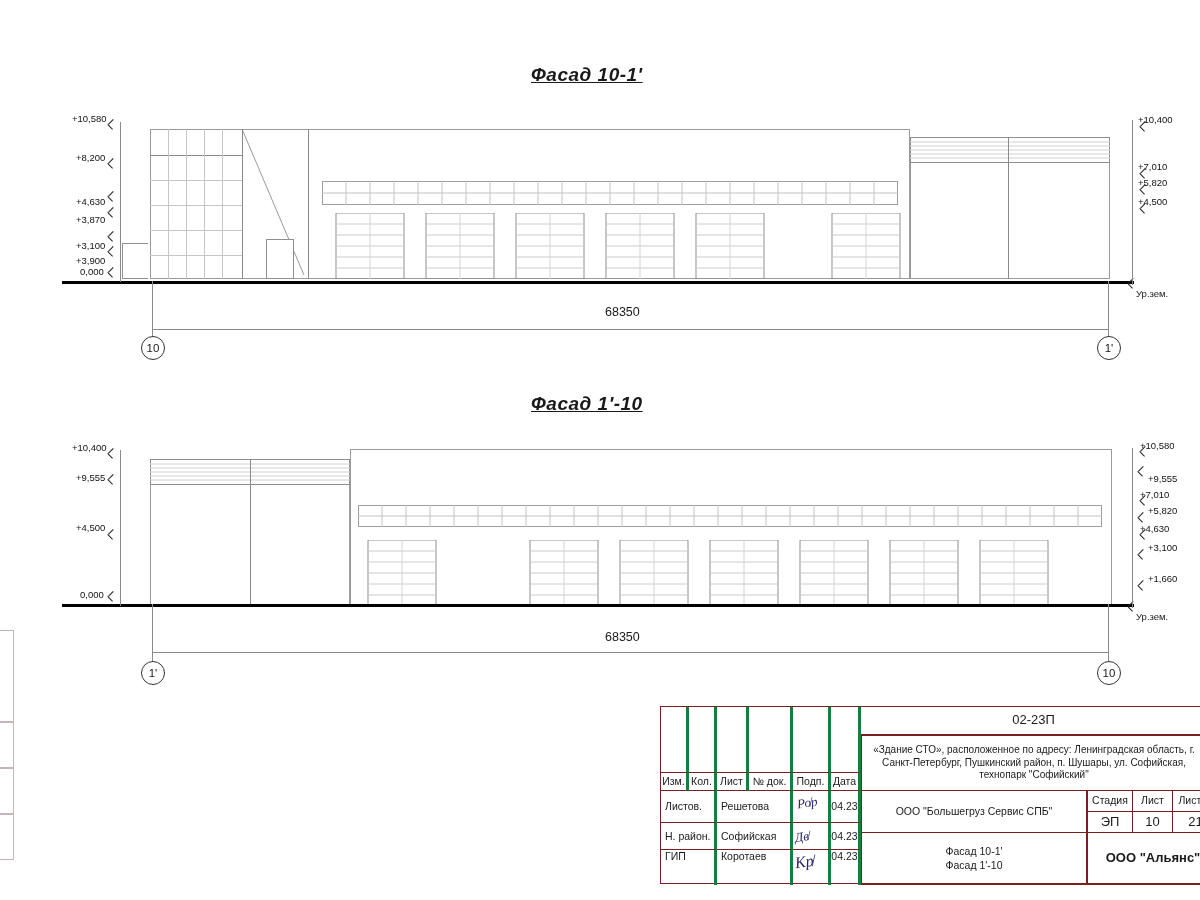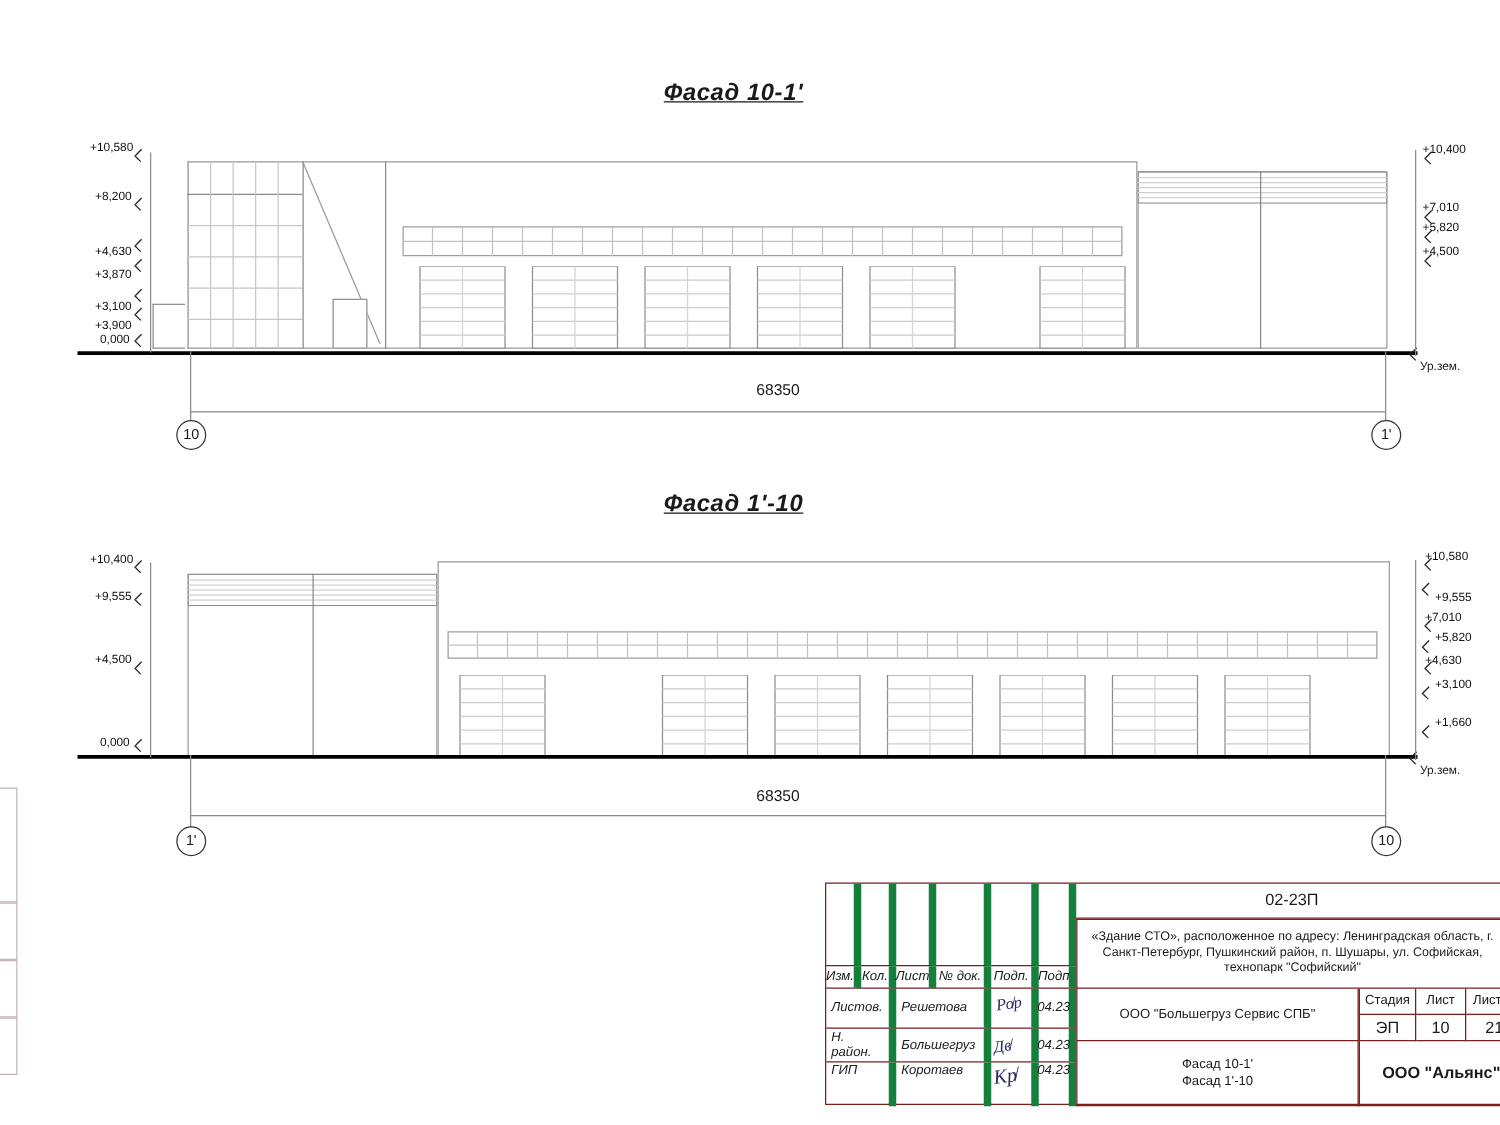--- a/index.html
+++ b/index.html
@@ -38,22 +38,22 @@
 
   
   .shell{position:absolute;border:1px solid #9a9a9a;box-sizing:border-box;background:#fff;}
   .facade-band{position:absolute;border:1px solid #9e9e9e;box-sizing:border-box;background:#fff;}
   .door{position:absolute;border:1px solid #8f8f8f;box-sizing:border-box;background:#fff;}
   .mullion{position:absolute;width:1px;background:#c6c6c6;}
   .mullion-h{position:absolute;height:1px;background:#c6c6c6;}
 
   
   .stamp{position:absolute;border:1px solid #7a1f1f;box-sizing:border-box;}
-  .stamp .cell{position:absolute;box-sizing:border-box;border-right:6px solid #15803d;border-bottom:1px solid #7a1f1f;
-    font-size:10.5px;display:flex;align-items:center;justify-content:center;text-align:left;padding:0 2px;line-height:1.15;font-style:italic;}
+  .stamp .cell{position:absolute;box-sizing:border-box;border-right:3px solid #15803d;border-bottom:1px solid #7a1f1f;
+    font-size:10.5px;display:flex;align-items:center;justify-content:center;text-align:left;padding:0 2px;line-height:1.15;}
   .stamp .cell.nbb{border-bottom:none;}
   .stamp .blk{position:absolute;box-sizing:border-box;border:1px solid #7a1f1f;
     font-size:10.5px;display:flex;align-items:center;justify-content:center;text-align:center;padding:0 3px;line-height:1.25;}
   .stamp .big{font-size:13px;}
   .stamp .bold{font-weight:bold;}
   .sig{position:absolute;font-family:"Liberation Serif",serif;font-style:italic;font-size:13px;color:#2a2a6a;transform:rotate(-8deg);}
   .frame{position:absolute;border:1px solid #c4b6b6;box-sizing:border-box;}
 </style>
 </head>
 <body>
@@ -396,29 +396,29 @@
     <div class="cell" style="left:56px;top:0;width:32px;height:66px;"></div>
     <div class="cell" style="left:88px;top:0;width:44px;height:66px;"></div>
     <div class="cell" style="left:132px;top:0;width:38px;height:66px;"></div>
     <div class="cell" style="left:170px;top:0;width:30px;height:66px;"></div>
 
     <div class="cell" style="left:0;top:66px;width:28px;height:18px;">Изм.</div>
     <div class="cell" style="left:28px;top:66px;width:28px;height:18px;">Кол.</div>
     <div class="cell" style="left:56px;top:66px;width:32px;height:18px;">Лист</div>
     <div class="cell" style="left:88px;top:66px;width:44px;height:18px;">№ док.</div>
     <div class="cell" style="left:132px;top:66px;width:38px;height:18px;">Подп.</div>
-    <div class="cell" style="left:170px;top:66px;width:30px;height:18px;">Подп</div>
+    <div class="cell" style="left:170px;top:66px;width:30px;height:18px;">Дата</div>
 
     <div class="cell" style="left:0;top:84px;width:56px;height:32px;justify-content:flex-start;padding-left:4px;">Листов.</div>
     <div class="cell" style="left:56px;top:84px;width:76px;height:32px;justify-content:flex-start;padding-left:4px;">Решетова</div>
     <div class="cell" style="left:132px;top:84px;width:38px;height:32px;"></div>
     <div class="cell" style="left:170px;top:84px;width:30px;height:32px;">04.23</div>
 
     <div class="cell" style="left:0;top:116px;width:56px;height:27px;justify-content:flex-start;padding-left:4px;">Н. район.</div>
-    <div class="cell" style="left:56px;top:116px;width:76px;height:27px;justify-content:flex-start;padding-left:4px;">Большегруз</div>
+    <div class="cell" style="left:56px;top:116px;width:76px;height:27px;justify-content:flex-start;padding-left:4px;">Софийская</div>
     <div class="cell" style="left:132px;top:116px;width:38px;height:27px;"></div>
     <div class="cell" style="left:170px;top:116px;width:30px;height:27px;">04.23</div>
 
     <div class="cell nbb" style="left:0;top:143px;width:56px;height:35px;justify-content:flex-start;padding-left:4px;align-items:flex-start;">ГИП</div>
     <div class="cell nbb" style="left:56px;top:143px;width:76px;height:35px;justify-content:flex-start;padding-left:4px;align-items:flex-start;">Коротаев</div>
     <div class="cell nbb" style="left:132px;top:143px;width:38px;height:35px;"></div>
     <div class="cell nbb" style="left:170px;top:143px;width:30px;height:35px;align-items:flex-start;">04.23</div>
 
     <div class="sig" style="left:136px;top:88px;">Ро̸р</div>
     <div class="sig" style="left:134px;top:122px;">Дв̸</div>

